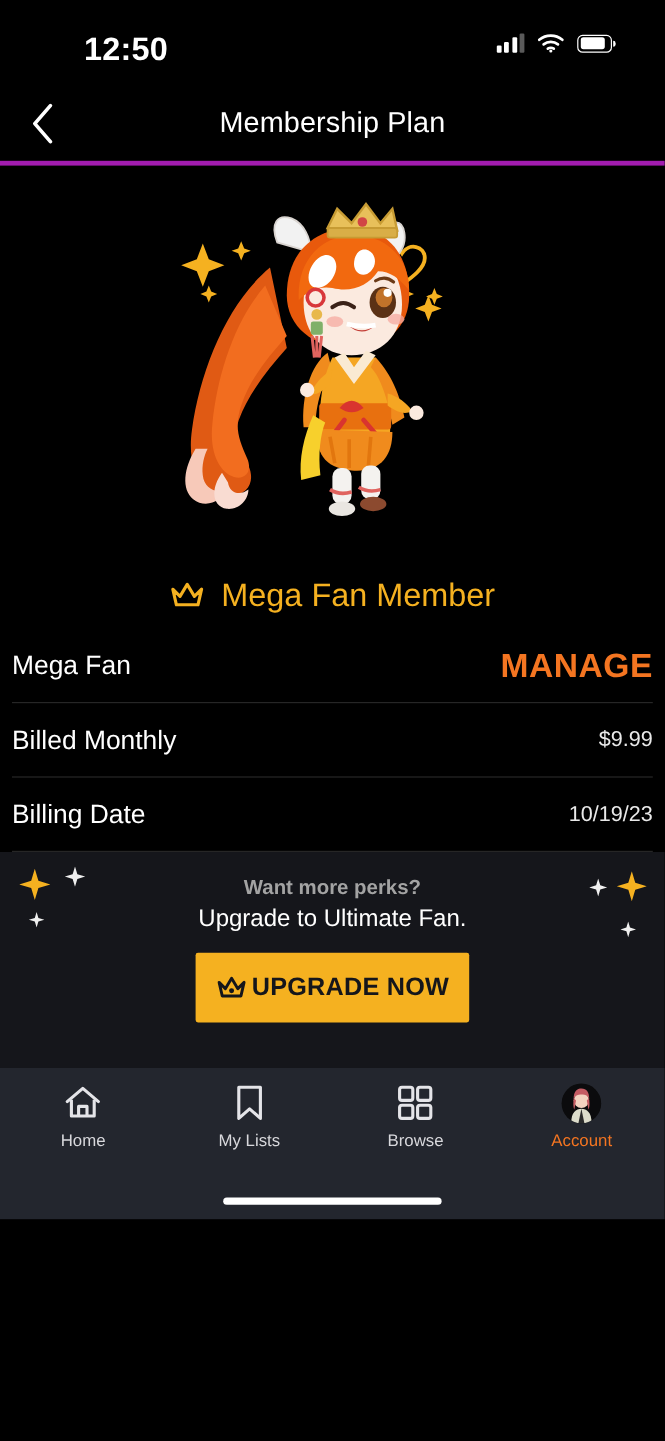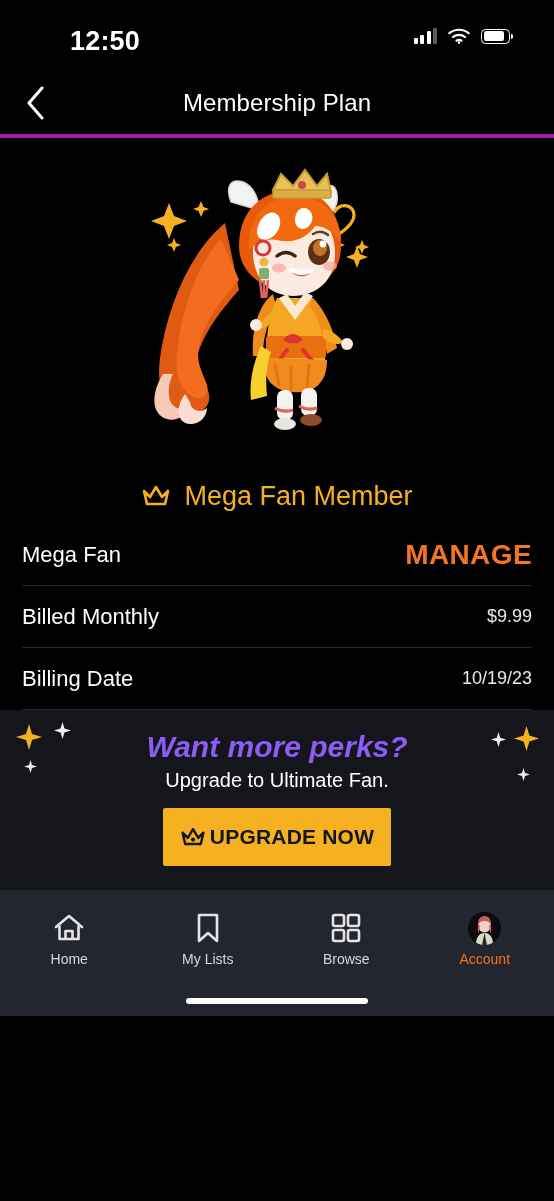--- a/index.html
+++ b/index.html
@@ -75,21 +75,21 @@
   .mascot { position:relative; width: 300px; height: 270px; }
   .mascot svg { position:absolute; left:0; top:0; }
 
   .member-title {
     display:flex; align-items:center; justify-content:center; gap: 13px;
     color: #F5B120; font-size: 27px; font-weight: 500;
     height: 56px; flex: 0 0 56px;
   }
 
   
-  .rows { padding: 0 22px; }
+  .rows { padding: 0 10px; }
   .row {
     height: 62px;
     display:flex; align-items:center; justify-content:space-between;
     border-bottom: 1px solid #262626;
   }
   .row .label { color:#fff; font-size: 22px; }
   .row .value { color:#e9e9e9; font-size: 18px; }
   .row .value.action {
     color:#F47521; font-size:20px; font-weight:700; letter-spacing:.4px;
     cursor:pointer;
@@ -100,40 +100,40 @@
 
   
   .promo {
     position: relative;
     background:#15161b;
     height: 180px; flex: 0 0 180px;
     display:flex; flex-direction:column; align-items:center;
     padding-top: 20px;
     overflow: hidden;
   }
-  .promo-title { color:#8b5cf6; font-size: 30px; font-weight: 600; font-style: italic; }
+  .promo-title { color:#a3a3a3; font-size: 17px; font-weight: 600; }
   .promo-sub { color:#fff; font-size: 20px; margin-top: 5px; }
   .upgrade-btn {
     margin-top: 16px;
     width: 228px; height: 58px;
     background:#F5B120; color:#15161b;
     border:none; border-radius: 2px;
     display:flex; align-items:center; justify-content:center; gap:4px;
     font-family:"Liberation Sans", sans-serif;
     font-size: 21px; font-weight: 700; letter-spacing:.2px;
     cursor:pointer;
   }
   .star { position:absolute; }
 
   
   .tabbar {
     height: 126px; flex:0 0 126px;
     background:#23262e;
     display:flex; align-items:flex-start;
-    padding-top: 22px;
+    padding-top: 13px;
     position:relative;
   }
   .tab {
     flex:1; display:flex; flex-direction:column; align-items:center; gap:7px;
     cursor:pointer;
   }
   .tab .tab-ico { height: 32px; display:flex; align-items:center; justify-content:center; }
   .tab .tab-label { font-size: 14px; color:#d8d8dc; }
   .tab.active .tab-label { color:#F47521; }
   .avatar {

